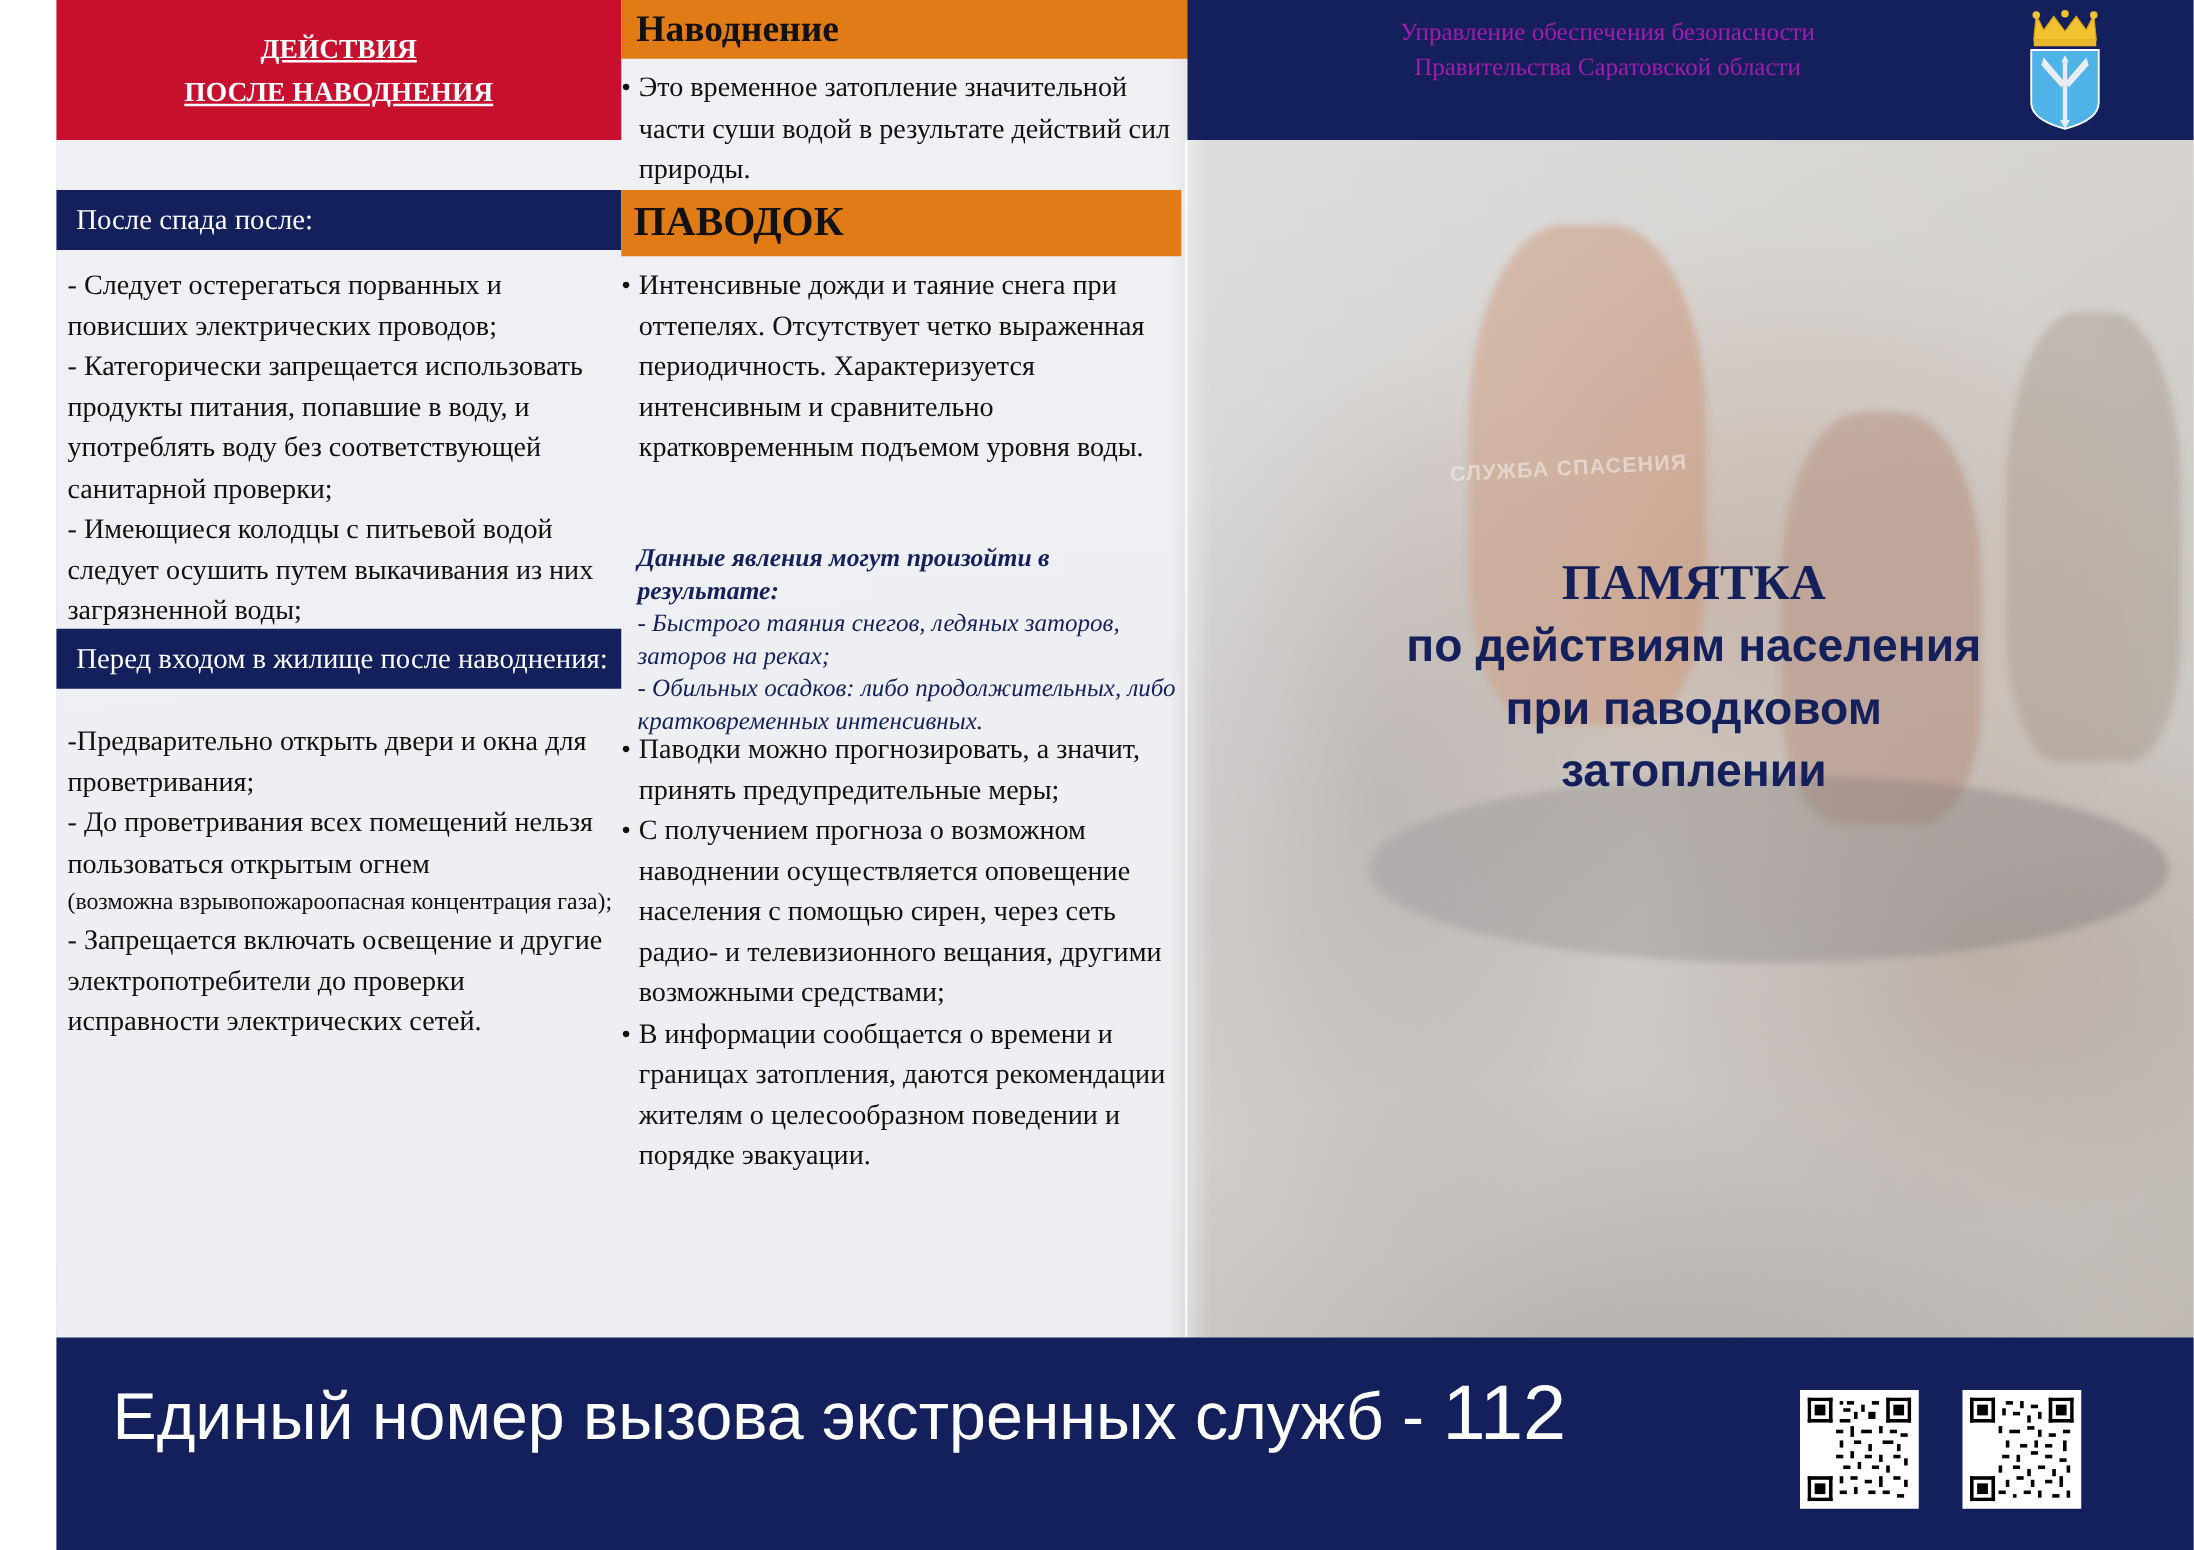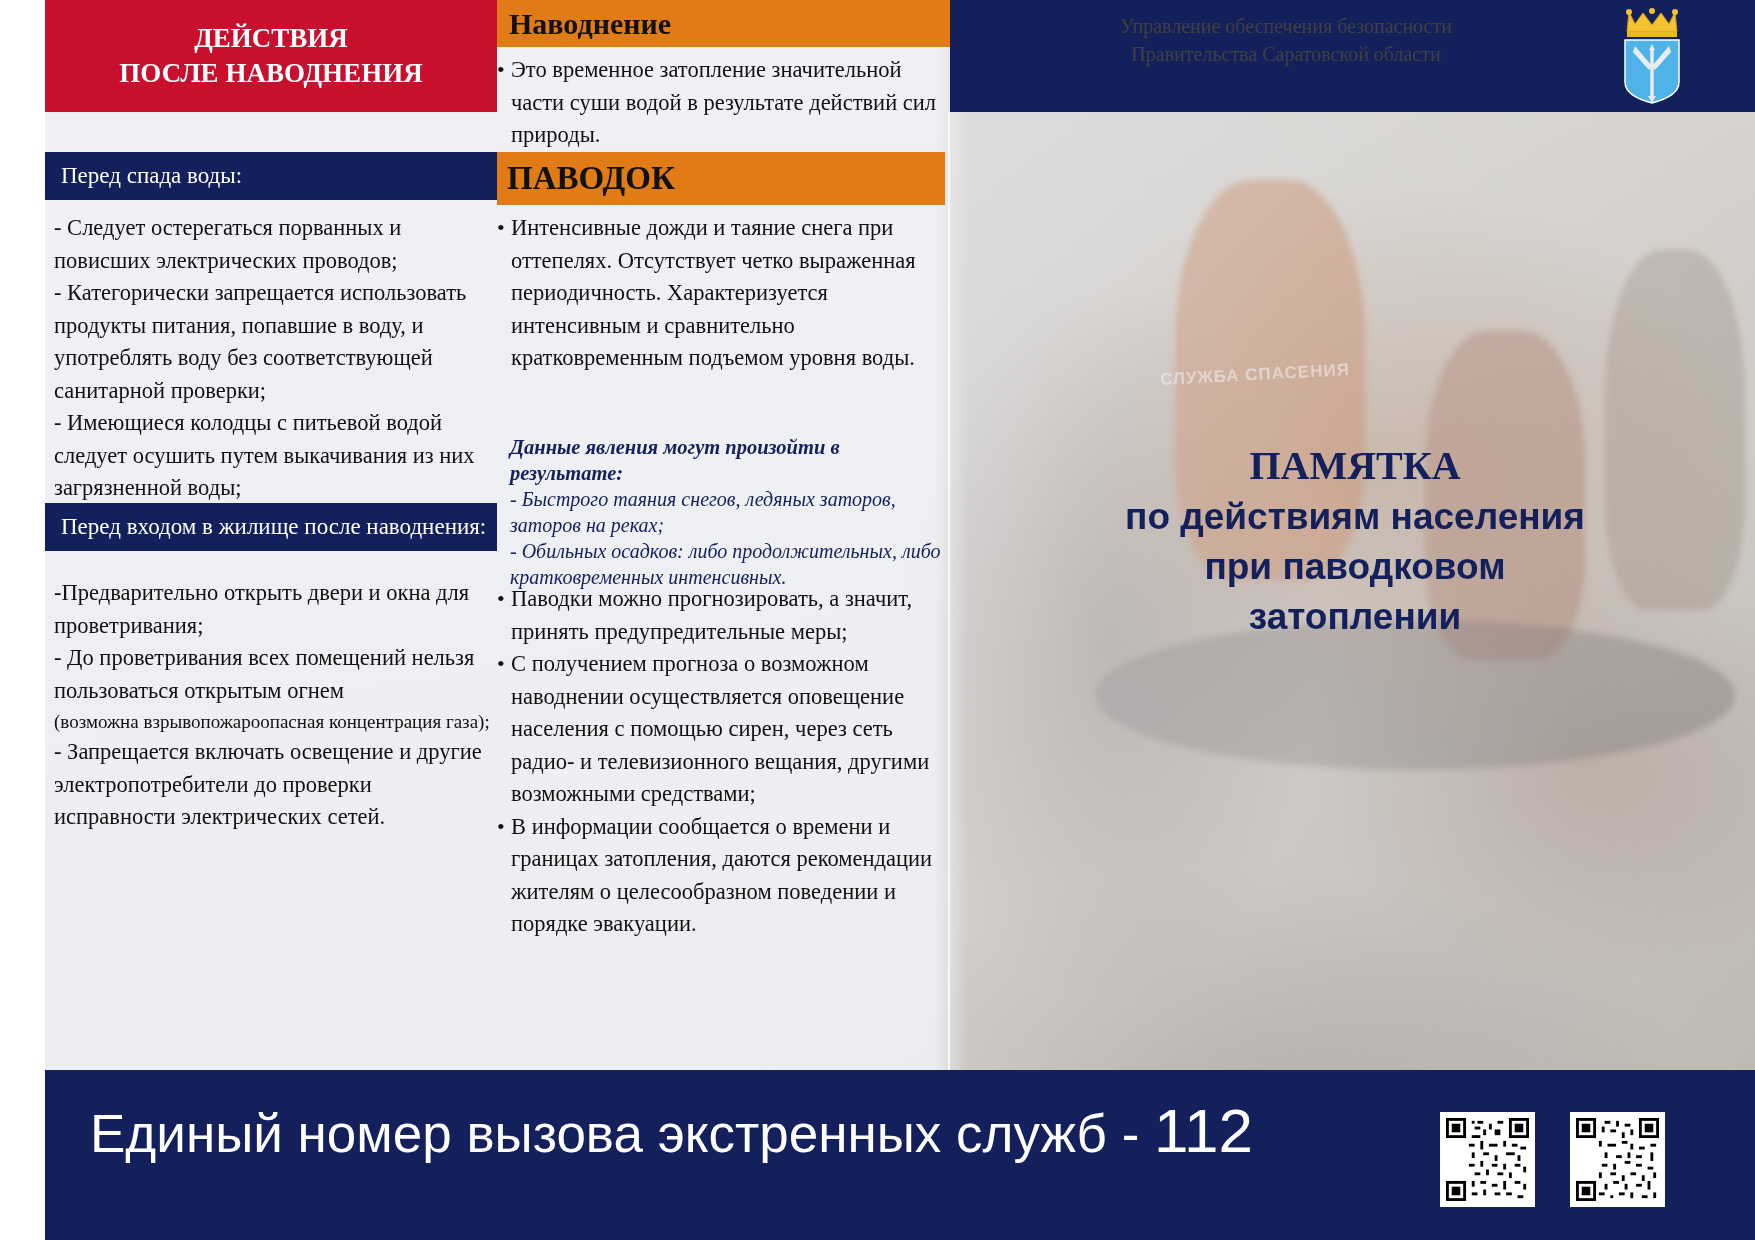--- a/index.html
+++ b/index.html
@@ -54,24 +54,25 @@
     position: absolute; left: 0; top: 0; width: 45px; height: 1240px;
     background: #ffffff; z-index: 40;
   }
 
   .hdr-red {
     position: absolute; left: 45px; top: 0px;
     width: 452px; height: 112px;
     background: #c8102e;
     color: #ffffff;
     font-family: "Liberation Serif", serif;
-    font-weight: bold; font-size: 27px; line-height: 35px;
+    font-weight: bold; font-size: 22px; line-height: 35px;
     text-align: center;
     display: flex; align-items: center; justify-content: center;
     z-index: 14;
+    text-decoration: underline;
   }
   .hdr-red span { display: block; }
 
   .bar-navy {
     position: absolute;
     background: #13205c;
     color: #ffffff;
     font-family: "Liberation Serif", serif;
     font-size: 23px; line-height: 32px;
     padding: 8px 0 8px 16px;
@@ -134,21 +135,21 @@
 
   
   .hdr-right {
     position: absolute; left: 950px; top: 0px;
     width: 805px; height: 112px;
     background: #13205c;
     z-index: 14;
   }
   .hdr-right-text {
     position: absolute; left: 986px; top: 12px; width: 600px;
-    color: #404040;
+    color: #a21caf;
     font-family: "Liberation Serif", serif;
     font-size: 20px; line-height: 28px;
     text-align: center;
     z-index: 15;
   }
   .coat { position: absolute; left: 1615px; top: 8px; width: 74px; height: 96px; z-index: 15; }
 
   .right-title {
     position: absolute; left: 960px; top: 440px; width: 790px;
     text-align: center;
@@ -204,21 +205,21 @@
   <div class="left-margin"></div>
 
   <div class="hdr-red">
     <div>
       <span>ДЕЙСТВИЯ</span>
       <span>ПОСЛЕ НАВОДНЕНИЯ</span>
     </div>
   </div>
 
   <div class="bar-navy" id="bar-after-water">
-    <span>Перед спада воды:</span>
+    <span>После спада после:</span>
   </div>
 
   <div class="left-body" id="left-body-1">
     <div>- Следует остерегаться порванных и повисших электрических проводов;</div>
     <div>- Категорически запрещается использовать продукты питания, попавшие в воду, и употреблять воду без соответствующей санитарной проверки;</div>
     <div>- Имеющиеся колодцы с питьевой водой следует осушить путем выкачивания из них загрязненной воды;</div>
   </div>
 
   <div class="bar-navy" id="bar-before-entry">
     <span>Перед входом в жилище после наводнения:</span>

